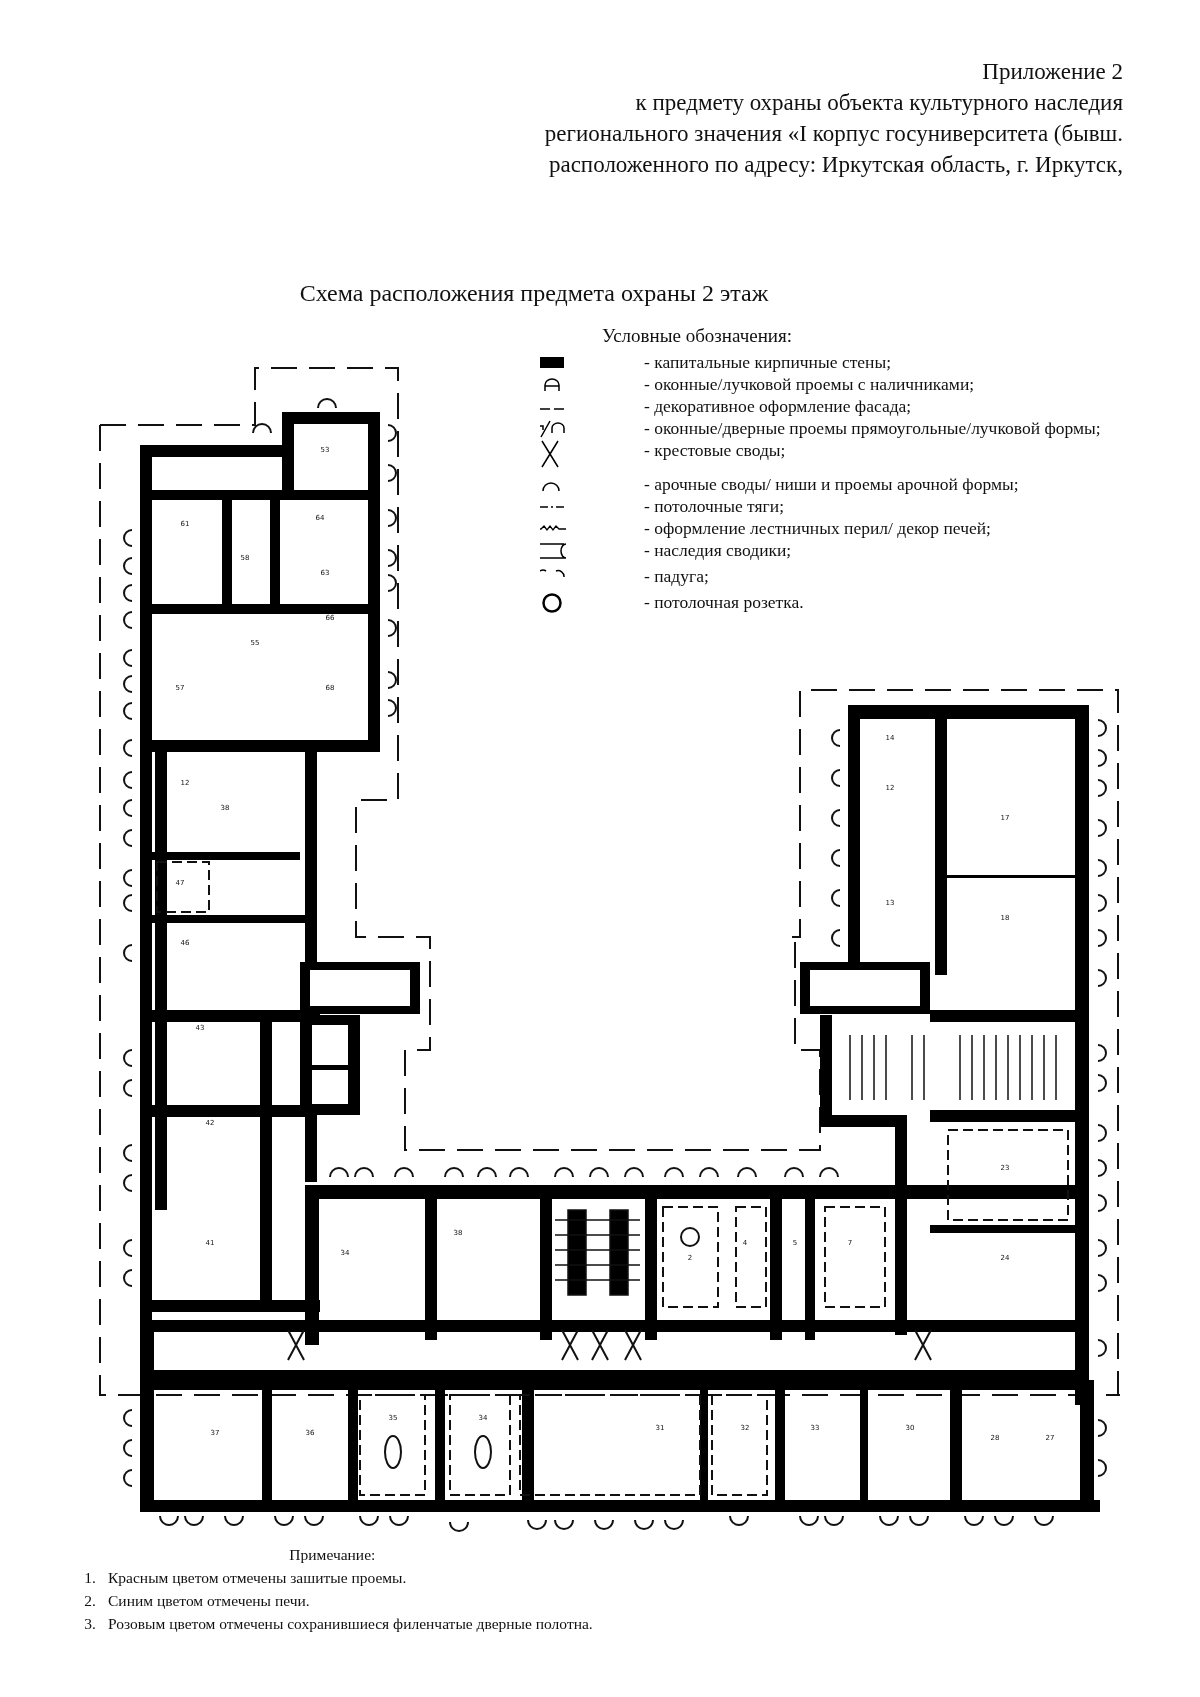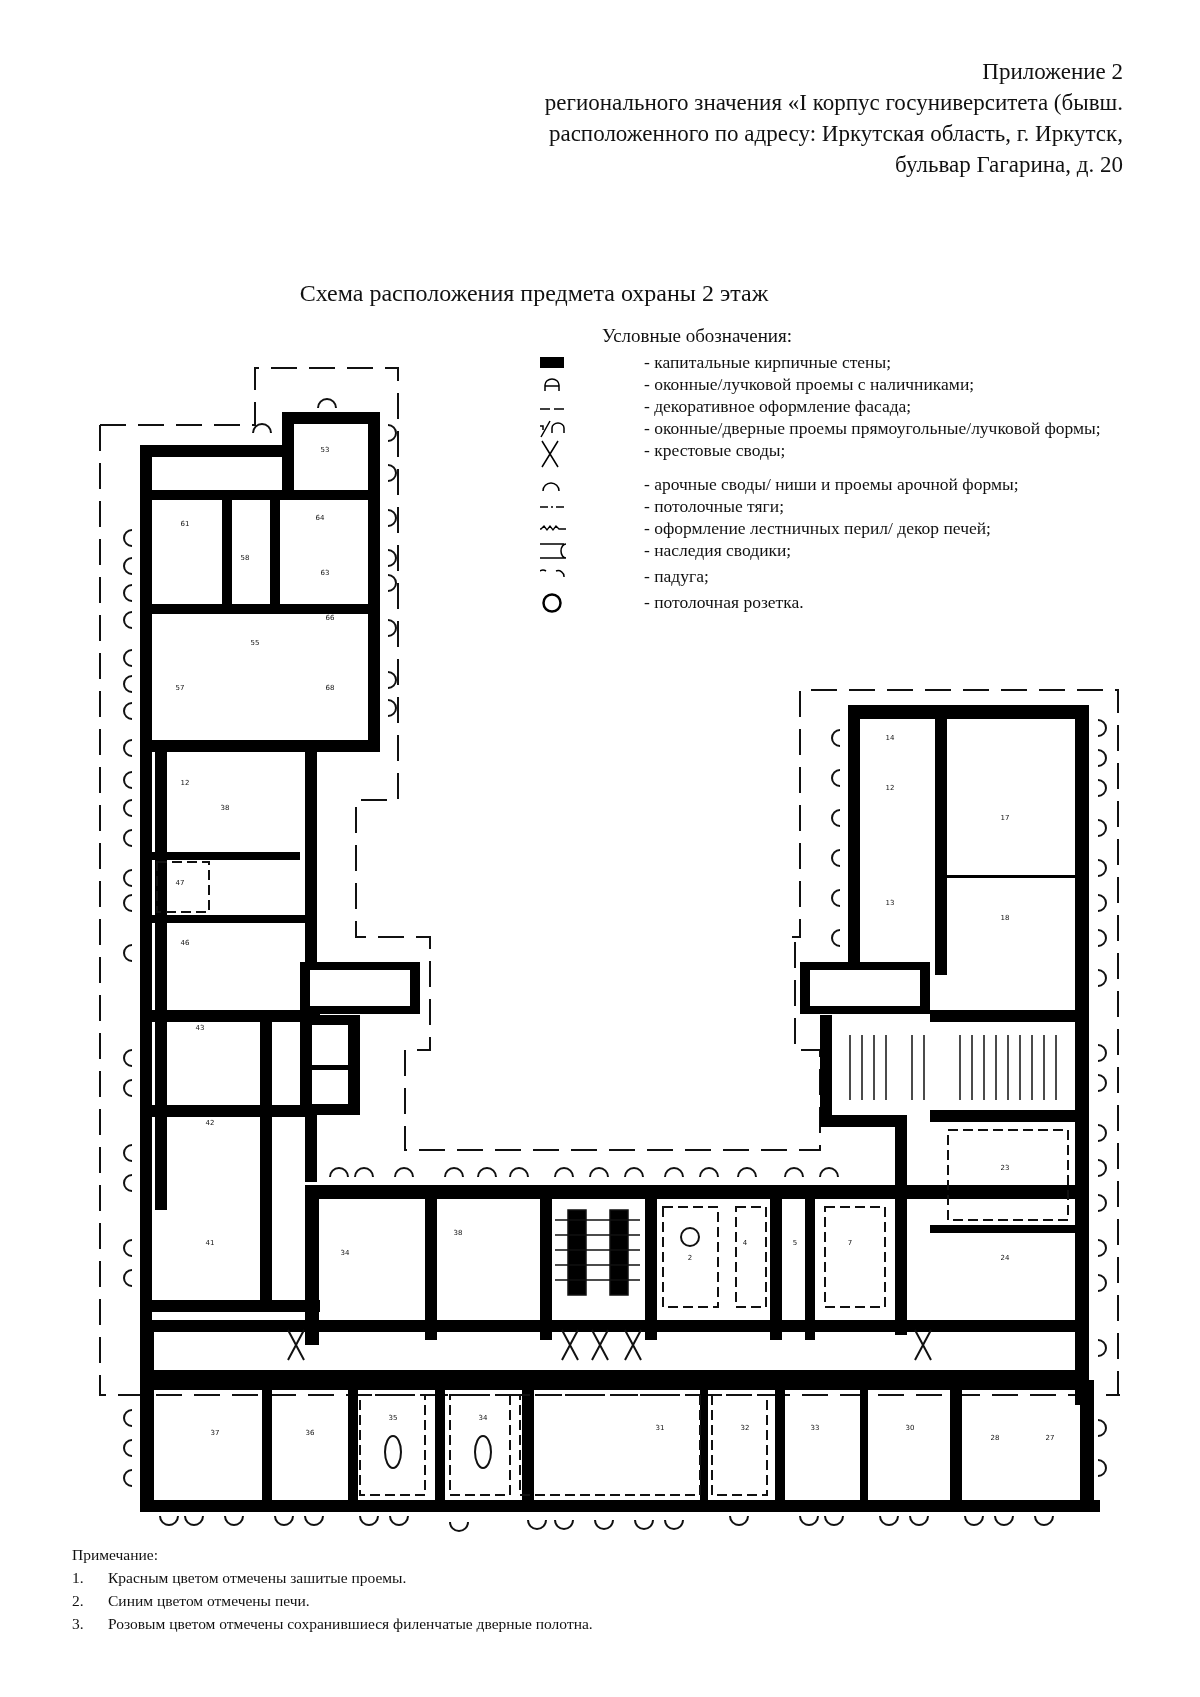--- a/index.html
+++ b/index.html
@@ -10,32 +10,32 @@
   .header div { white-space: nowrap; text-align: right; }
   .title { position: absolute; left: 0; width: 1068px; top: 280px; text-align: center;
            font-size: 24px; }
   .legend { position: absolute; left: 540px; top: 325px; font-size: 17.5px; }
   .legend .ltitle { position: absolute; left: 62px; top: 0; white-space: nowrap; font-size: 19px; }
   .legend .row { position: absolute; left: 0; height: 24px; white-space: nowrap; }
   .legend .sym { position: absolute; left: 0; width: 56px; height: 24px; }
   .legend .sym svg { display: block; }
   .legend .txt { position: absolute; left: 60px; top: 0; line-height: 22px; margin-left: 44px; }
   .plan { position: absolute; left: 0; top: 0; }
-  .notes { position: absolute; left: 72px; top: 1543px; font-size: 15.5px; line-height: 23px; }
+  .notes { position: absolute; left: 72px; top: 1543px; font-size: 15.5px; line-height: 23px; text-align: center; }
   .notes .nrow { display: flex; }
   .notes .num { width: 36px; }
 </style>
 </head>
 <body>
 
 <div class="header">
   <div>Приложение 2</div>
+  <div>к предмету охраны объекта культурного наследия</div>
   <div>регионального значения «I корпус госуниверситета (бывш.</div>
   <div>расположенного по адресу: Иркутская область, г. Иркутск,</div>
-  <div>бульвар Гагарина, д. 20</div>
 </div>
 
 <div class="title">Схема расположения предмета охраны 2 этаж</div>
 
 <svg class="plan" width="1200" height="1697" viewBox="0 0 1200 1697">
   <g fill="none" stroke="#111" stroke-width="2">
 
     <path d="M100 425 L100 1395 L1120 1395" stroke-dasharray="26 12"></path>
     <path d="M100 425 L255 425 L255 368 L398 368 L398 800 L356 800 L356 937 L430 937 L430 1050 L405 1050 L405 1150 L820 1150 L820 1050 L795 1050 L795 937 L790 937 L800 937 L800 690 L1118 690 L1118 1395" stroke-dasharray="26 12"></path>
   </g>

